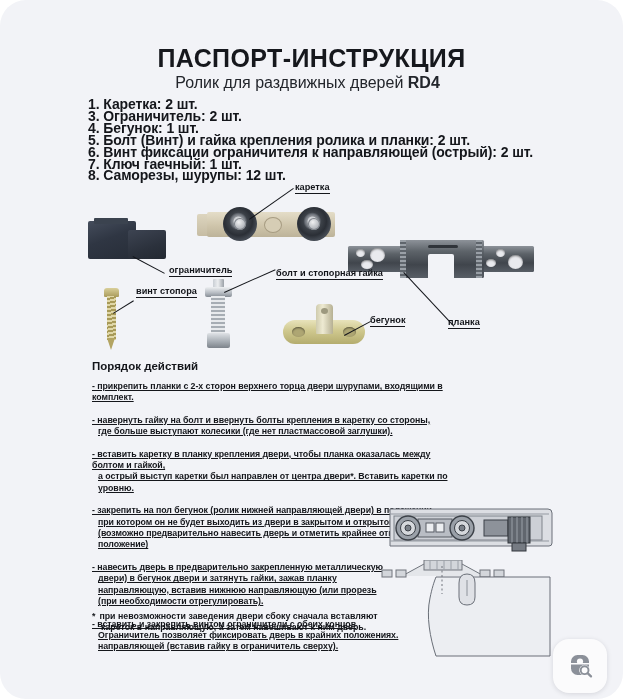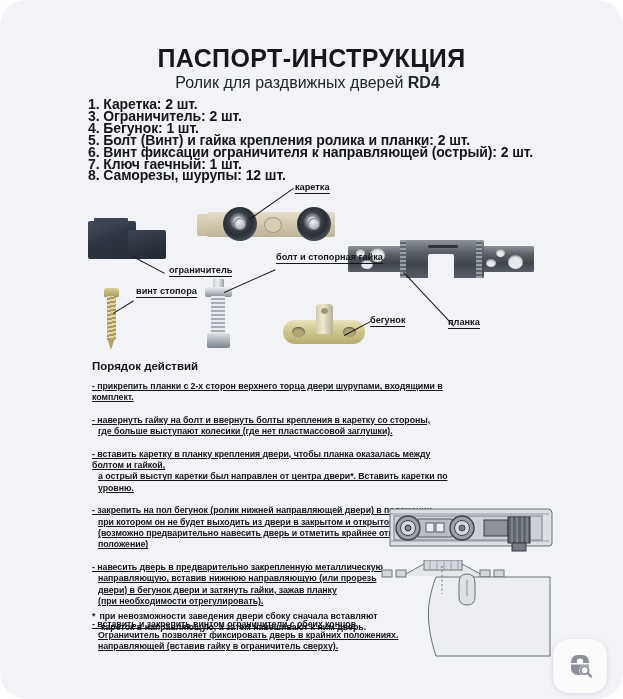--- a/index.html
+++ b/index.html
@@ -401,21 +401,21 @@
     <div class="leader" style="left:113px; top:133px; width:24px; transform:rotate(-32deg);"></div>
     <div class="lbl" style="left:136px; top:106px;">винт стопора</div>
 
     <div class="bolt">
       <div class="cap"></div>
       <div class="nutA"></div>
       <div class="shank"></div>
       <div class="nutB"></div>
     </div>
     <div class="leader" style="left:224px; top:112px; width:56px; transform:rotate(-24deg);"></div>
-    <div class="lbl" style="left:276px; top:72px;text-align:center;">болт и стопорная гайка</div>
+    <div class="lbl" style="left:276px; top:88px;text-align:center;">болт и стопорная гайка</div>
 
     <div class="guide">
       <div class="base"></div>
       <div class="eye l"></div>
       <div class="eye r"></div>
       <div class="post"></div>
     </div>
     <div class="leader" style="left:344px; top:155px; width:30px; transform:rotate(-28deg);"></div>
     <div class="lbl" style="left:370px; top:135px;">бегунок</div>
   </div>
@@ -434,22 +434,22 @@
       <span>- вставить каретку в планку крепления двери, чтобы планка оказалась между болтом и гайкой,</span>
       <span class="ind">а острый выступ каретки был направлен от центра двери*. Вставить каретки по уровню.</span>
     </p>
     <p>
       <span>- закрепить на пол бегунок (ролик нижней направляющей двери) в положении,</span>
       <span class="ind">при котором он не будет выходить из двери в закрытом и открытом положении</span>
       <span class="ind">(возможно предварительно навесить дверь и отметить крайнее открытое положение)</span>
     </p>
     <p>
       <span>- навесить дверь в предварительно закрепленную металлическую</span>
+      <span class="ind">двери) в бегунок двери и затянуть гайки, зажав планку</span>
       <span class="ind">направляющую, вставив нижнюю направляющую (или прорезь</span>
-      <span class="ind">двери) в бегунок двери и затянуть гайки, зажав планку</span>
       <span class="ind">(при необходимости отрегулировать).</span>
     </p>
     <p>
       <span>- вставить и закрепить винтом ограничители с обеих концов</span>
       <span class="ind">Ограничитель позволяет фиксировать дверь в крайних положениях.</span>
       <span class="ind">направляющей (вставив гайку в ограничитель сверху).</span>
     </p>
   </div>
 
   <div class="footnote">

